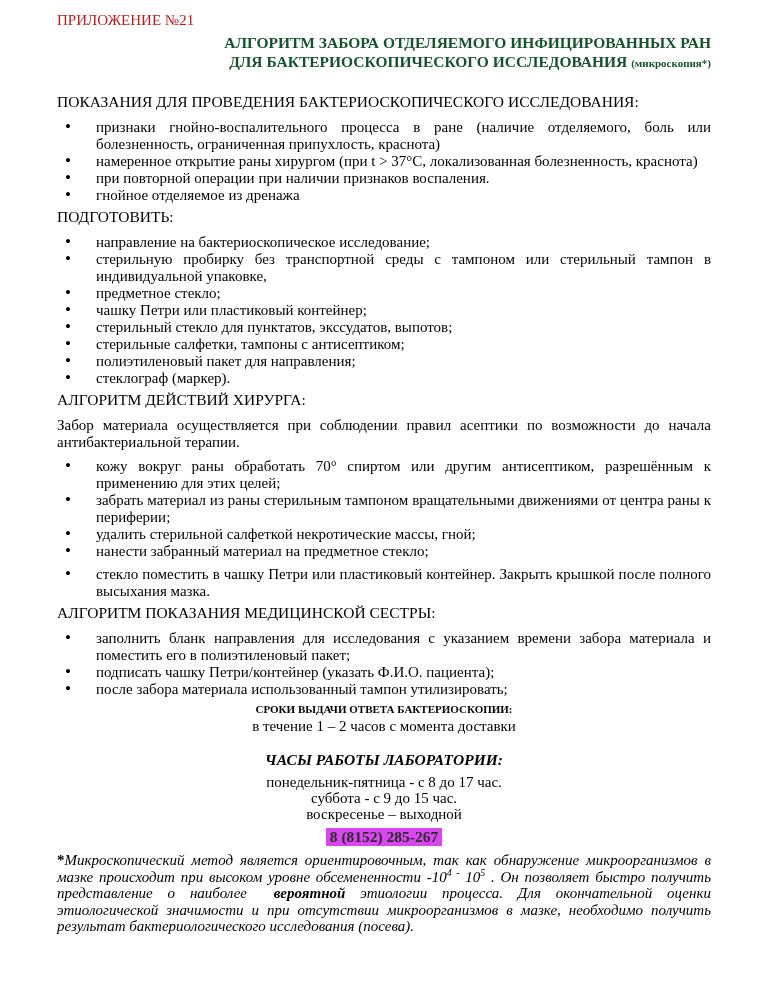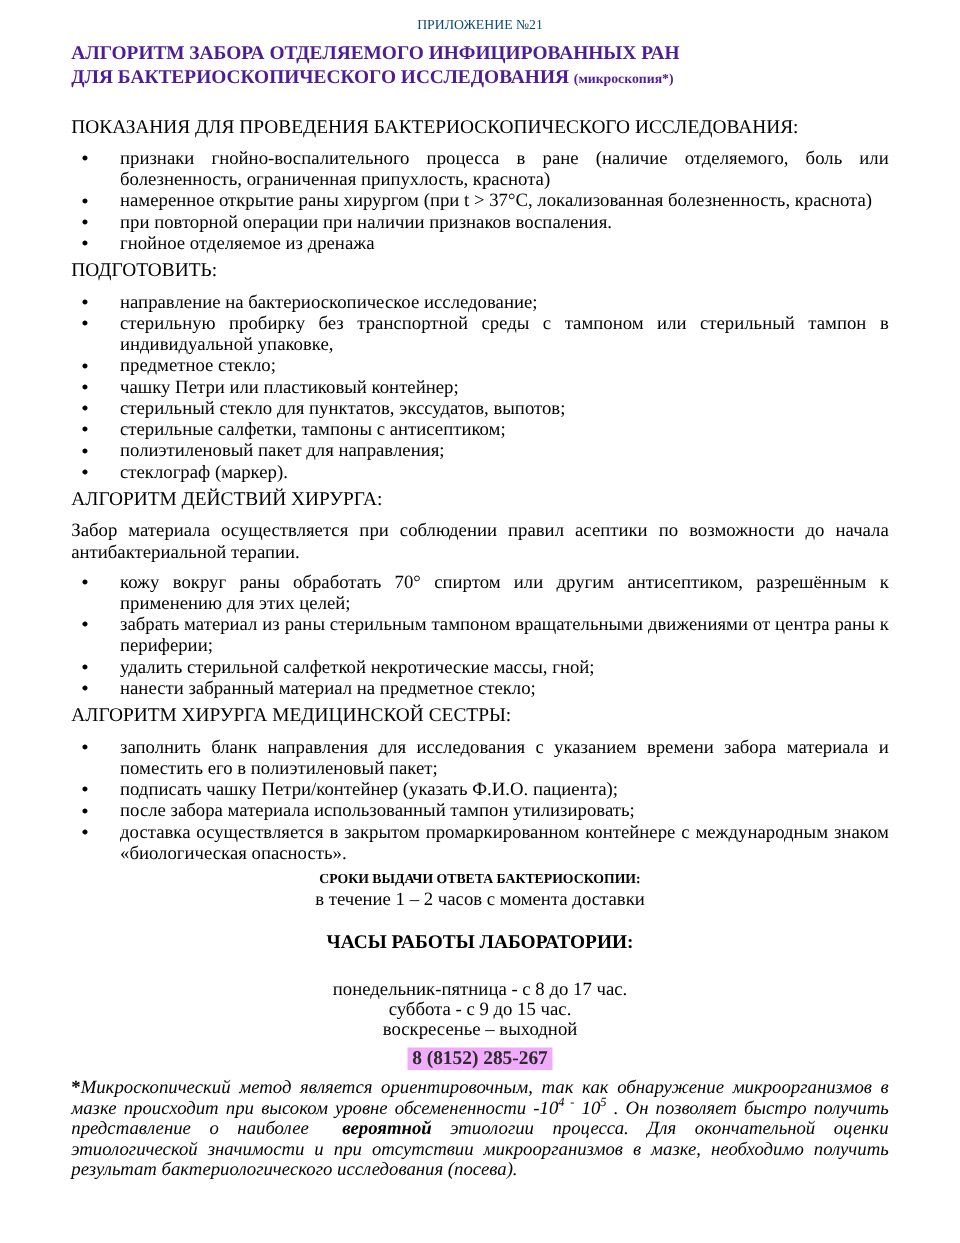--- a/index.html
+++ b/index.html
@@ -8,28 +8,28 @@
     width: 768px;
     height: 994px;
     background: #ffffff;
     padding: 12px 57px 10px 57px;
     font-family: "Liberation Serif", serif;
     font-size: 15px;
     color: #000000;
     overflow: hidden;
   }
   .appendix {
-    text-align: center;
-    color: #0c4a6e;
-    font-size: 11px;
+    text-align: left;
+    color: #b91c1c;
+    font-size: 15px;
     line-height: 17px;
   }
   .doc-title {
-    text-align: left;
-    color: #4c1d95;
+    text-align: right;
+    color: #14532d;
     font-weight: bold;
     font-size: 15.5px;
     line-height: 19px;
     margin: 4px 0 20px 0;
   }
   .doc-title .suffix { font-size: 11px; }
   h2 {
     font-size: 15.5px;
     font-weight: normal;
     margin: 4px 0 8px 0;
@@ -57,26 +57,26 @@
   ul.final-list { margin-top: 6px; }
   .intro {
     margin: 0 0 7px 0;
     text-align: justify;
     line-height: 17px;
   }
   .center { text-align: center; }
   .bold { font-weight: bold; }
   .terms-head { margin-top: 2px; font-size: 11px; line-height: 18px; }
   .terms-text { line-height: 17px; }
-  .hours-head { margin-top: 16px; margin-bottom: 21px; font-size: 15.5px; line-height: 18px; }
+  .hours-head { margin-top: 16px; margin-bottom: 5px; font-size: 15.5px; line-height: 18px; font-style: italic; }
   .hours-line { line-height: 16px; font-size: 15px; }
   .phone-row { margin-top: 6px; line-height: 18px; }
   .phone {
     display: inline-block;
-    background: #f0abfc;
+    background: #d946ef;
     color: #2b2b2b;
     font-weight: bold;
     font-size: 15.5px;
     padding: 0 4px;
   }
   .footnote {
     margin: 6px 0 0 0;
     text-align: justify;
     font-style: italic;
     line-height: 16.6px;
@@ -119,27 +119,29 @@
   </ul>
 
   <h2>АЛГОРИТМ ДЕЙСТВИЙ ХИРУРГА:</h2>
   <p class="intro">Забор материала осуществляется при соблюдении правил асептики по возможности до начала антибактериальной терапии.</p>
   <ul class="doc-list">
     <li>кожу вокруг раны обработать 70° спиртом или другим антисептиком, разрешённым  к применению  для этих целей;</li>
     <li>забрать материал из раны стерильным тампоном вращательными движениями от центра раны к периферии;</li>
     <li>удалить стерильной салфеткой некротические массы, гной;</li>
     <li>нанести забранный материал на предметное стекло;</li>
   </ul>
+  <ul class="doc-list final-list">
+    <li>стекло поместить в чашку Петри или пластиковый контейнер. Закрыть крышкой после полного высыхания мазка.</li>
+  </ul>
 
-  <h2>АЛГОРИТМ ХИРУРГА МЕДИЦИНСКОЙ СЕСТРЫ:</h2>
+  <h2>АЛГОРИТМ ПОКАЗАНИЯ МЕДИЦИНСКОЙ СЕСТРЫ:</h2>
   <ul class="doc-list">
     <li>заполнить бланк направления для исследования с указанием времени забора материала и поместить его в полиэтиленовый пакет;</li>
     <li>подписать чашку Петри/контейнер (указать Ф.И.О. пациента);</li>
     <li>после забора материала использованный тампон утилизировать;</li>
-    <li>доставка осуществляется в закрытом промаркированном контейнере с международным знаком «биологическая опасность».</li>
   </ul>
 
   <div class="center bold terms-head">СРОКИ ВЫДАЧИ ОТВЕТА БАКТЕРИОСКОПИИ:</div>
   <div class="center terms-text">в течение 1 – 2 часов с момента доставки</div>
 
   <div class="center bold hours-head">ЧАСЫ РАБОТЫ ЛАБОРАТОРИИ:</div>
   <div class="center hours-line">понедельник-пятница - с 8 до 17 час.</div>
   <div class="center hours-line">суббота - с 9 до 15 час.</div>
   <div class="center hours-line">воскресенье – выходной</div>
   <div class="center phone-row">

